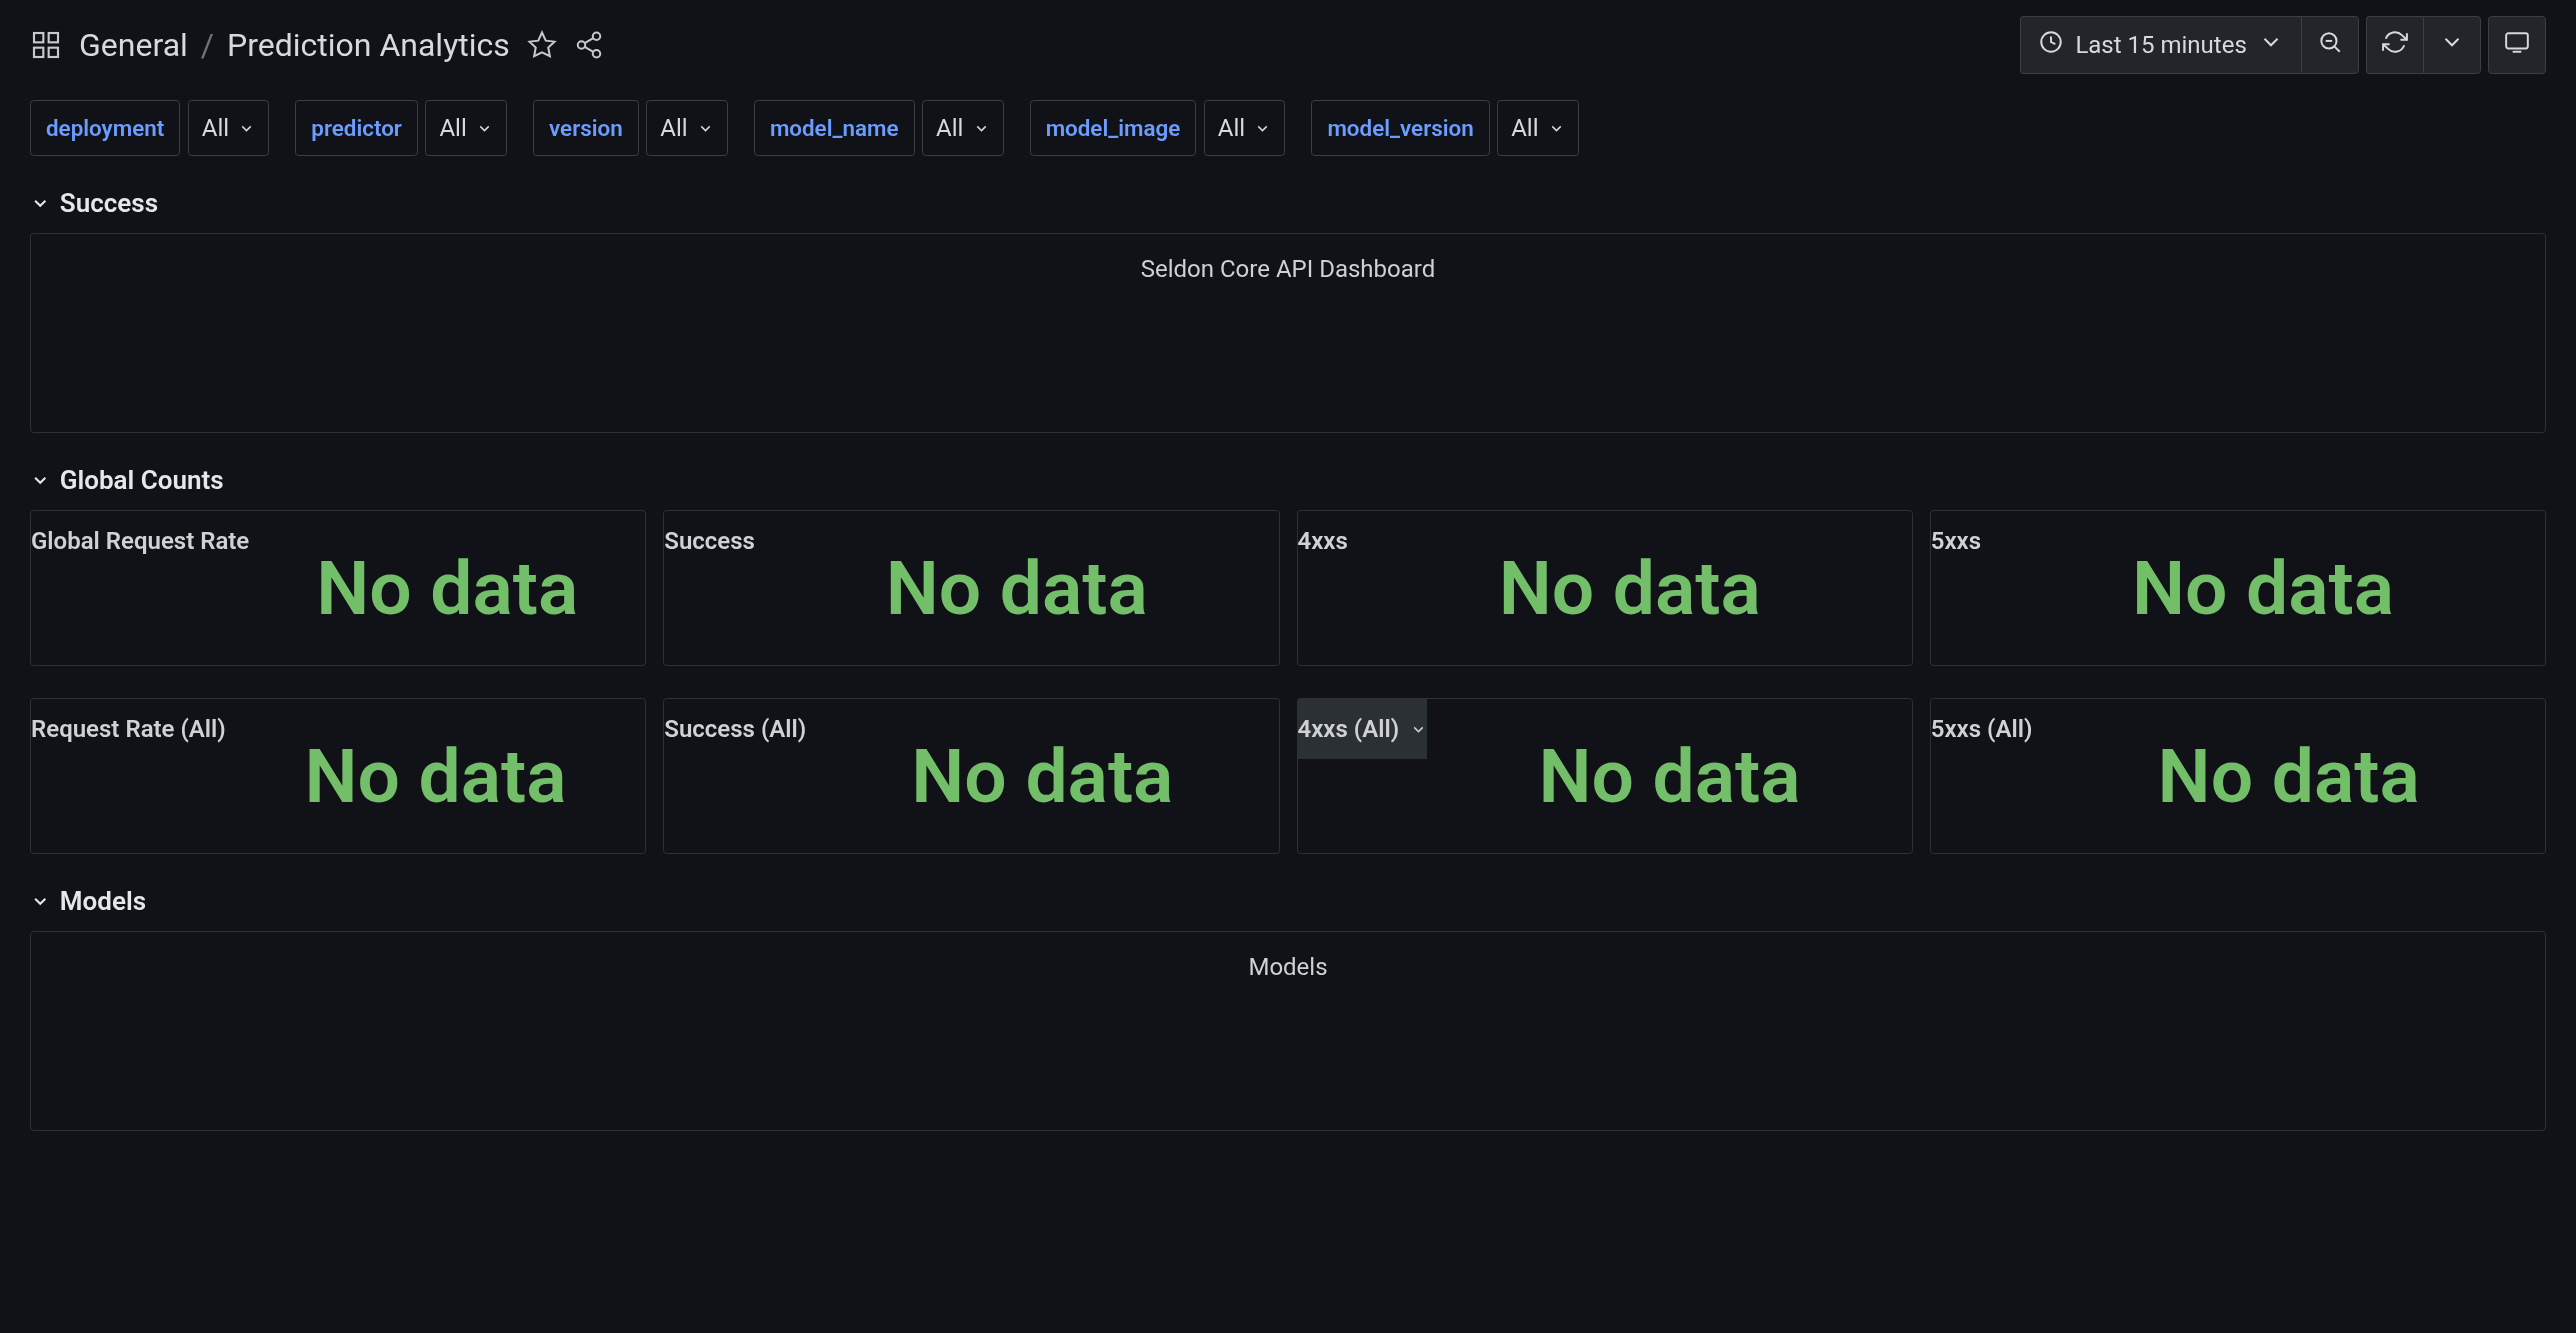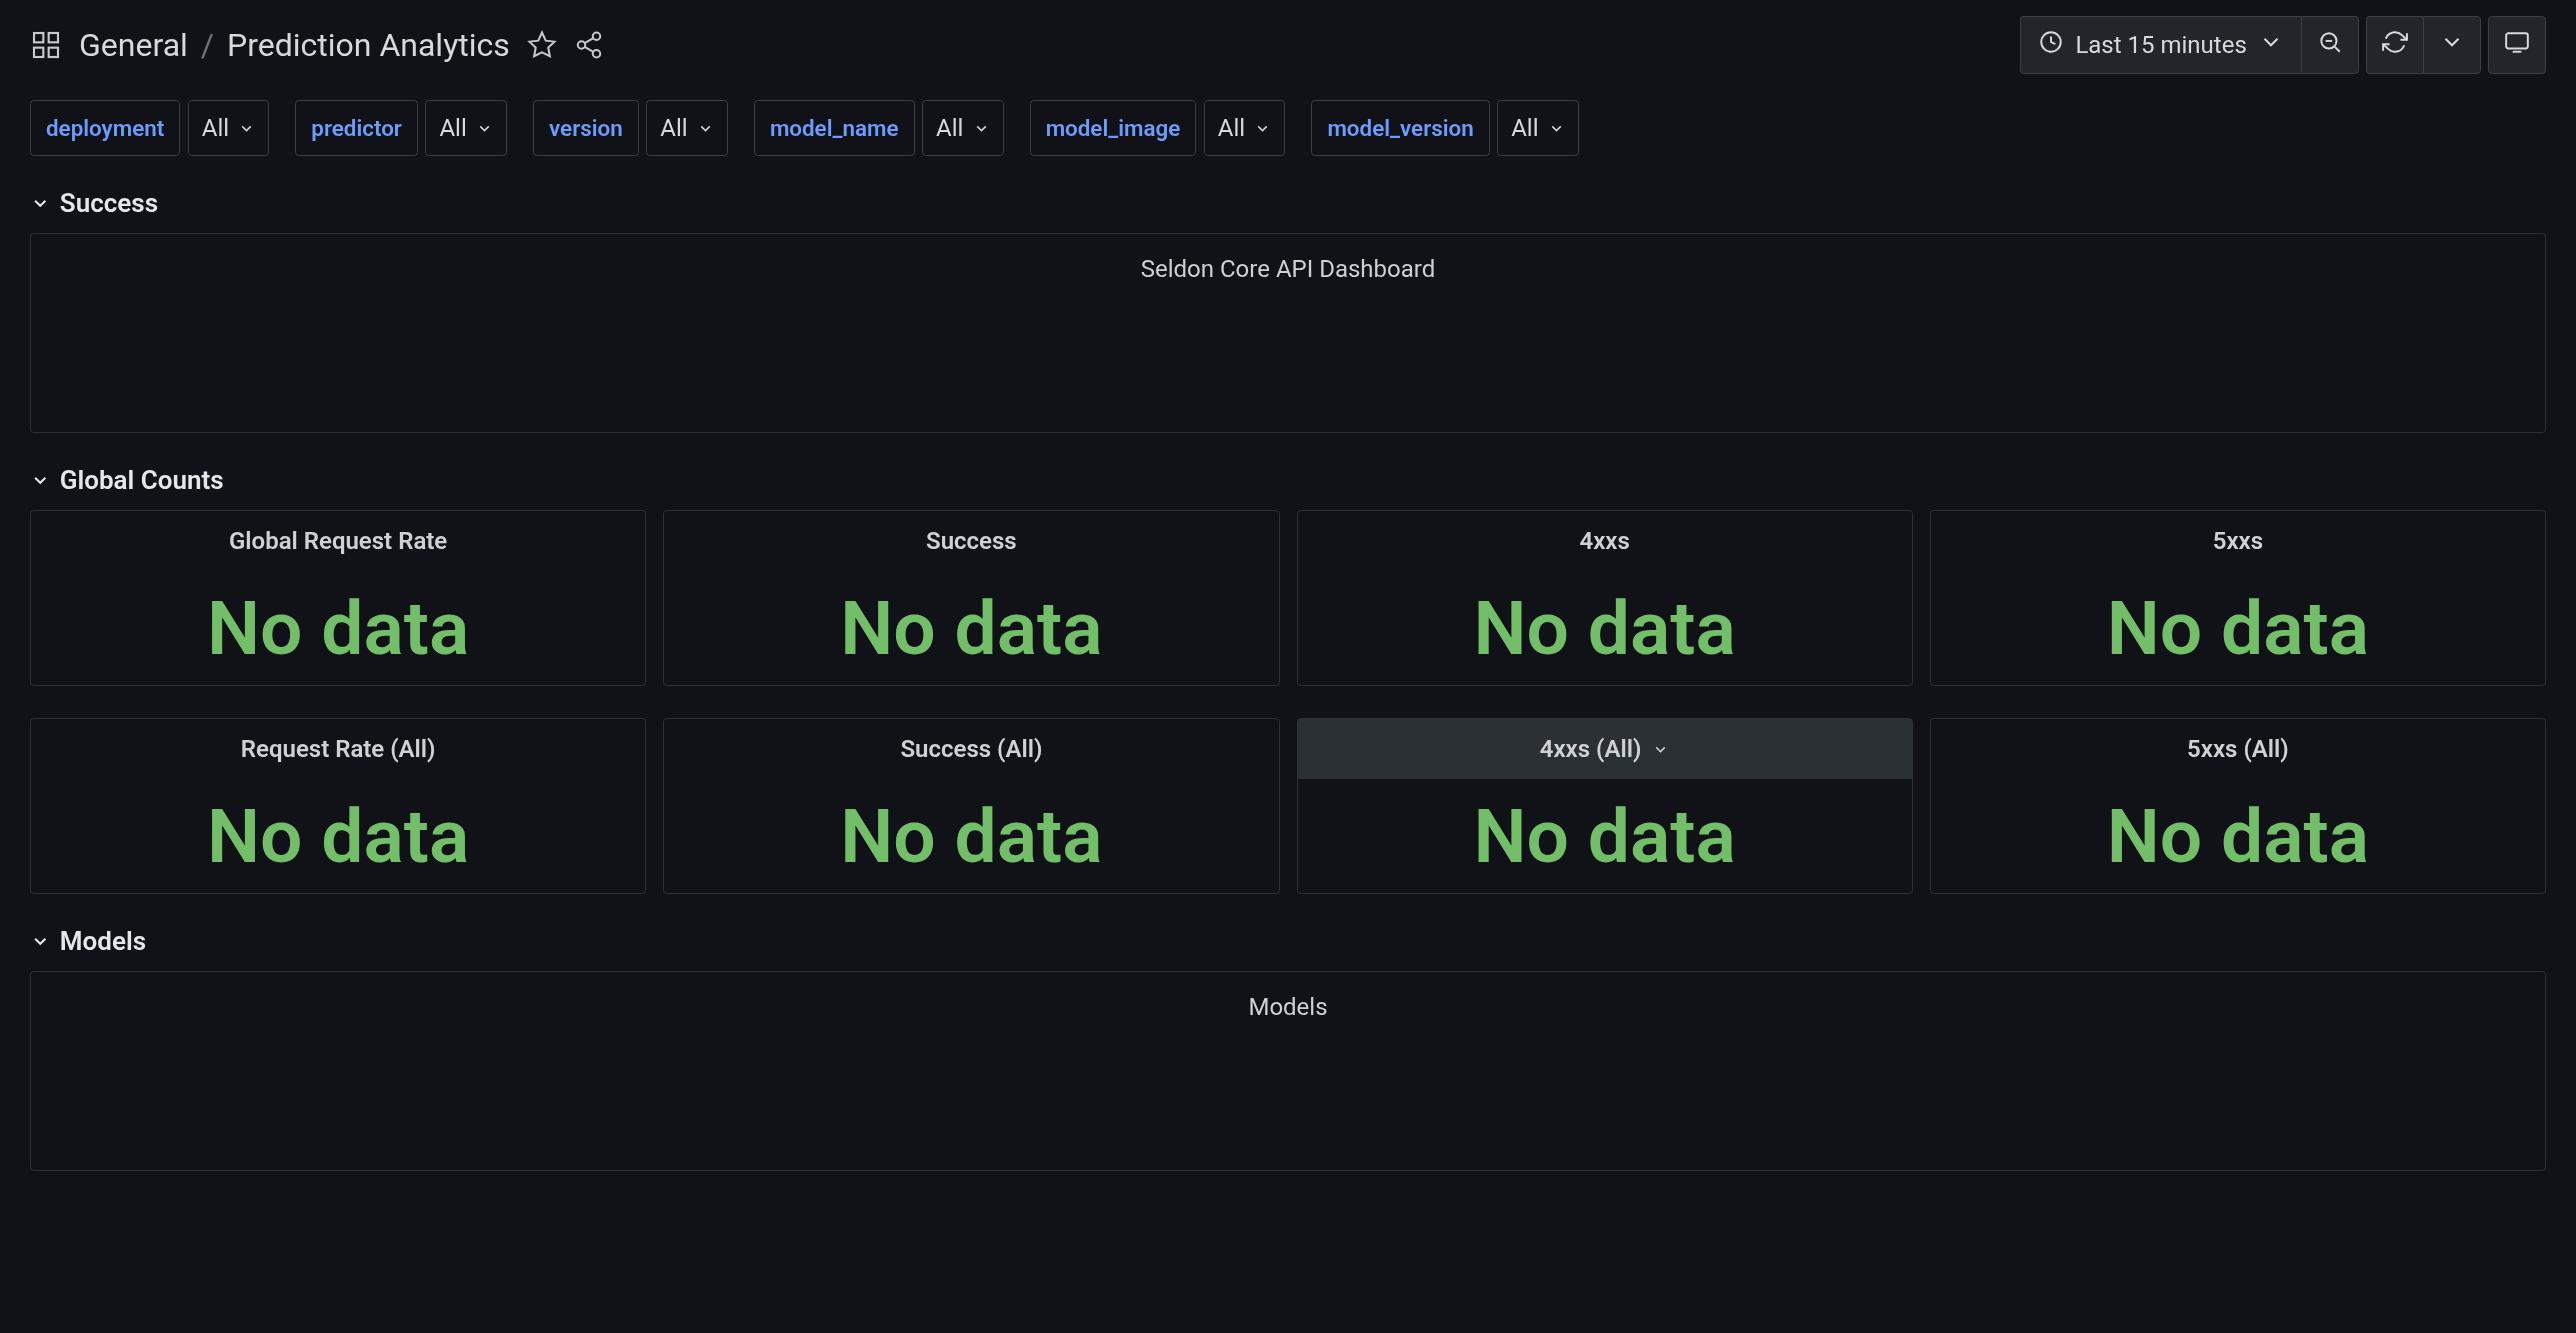--- a/index.html
+++ b/index.html
@@ -33,21 +33,21 @@
   .var-row { display: flex; align-items: center; gap: 26px; margin-bottom: 32px; flex-wrap: wrap; }
   .var-pair { display: flex; align-items: center; gap: 7.5px; }
   .var-label { background: transparent; border: 0.9px solid #3a3f46; border-radius: 3.7px; padding: 0 15px; height: 56px; display: inline-flex; align-items: center; color: #6b9dff; font-size: 22.4px; font-weight: 600; }
   .var-select { background: transparent; border: 0.9px solid #3a3f46; border-radius: 3.7px; padding: 0 13px; height: 56px; display: inline-flex; align-items: center; gap: 9.3px; color: #d8d9da; font-size: 24px; cursor: pointer; }
   .var-select svg { width: 17px; height: 17px; stroke: currentColor; fill: none; stroke-width: 2; }
   
   .row-header { display: flex; align-items: center; gap: 9.3px; font-size: 26px; font-weight: 600; color: #e6e7e8; margin: 7.5px 0 15px; cursor: pointer; }
   .row-header svg { width: 20.5px; height: 20.5px; stroke: currentColor; fill: none; stroke-width: 2.4; }
   .text-panel { border: 0.9px solid #2c3136; border-radius: 3.7px; height: 200px; display: flex; align-items: flex-start; justify-content: center; padding-top: 20.5px; color: #cfd0d1; font-size: 24px; margin-bottom: 32px; }
   .grid4 { display: grid; grid-template-columns: repeat(4, 1fr); gap: 17px; margin-bottom: 32px; }
-  .stat-panel { border: 0.9px solid #2c3136; border-radius: 3.7px; height: 176px; display: flex; flex-direction: column; }
+  .stat-panel { border: 0.9px solid #2c3136; border-radius: 3.7px; height: 156px; display: flex; flex-direction: row; }
   .stat-header { display: flex; align-items: center; justify-content: center; gap: 11.2px; height: 60px; font-size: 24px; color: #d0d1d2; font-weight: 600; }
   .stat-header.active { background: #2b3035; }
   .stat-header svg { width: 17px; height: 17px; stroke: currentColor; fill: none; stroke-width: 2; }
   .stat-body { flex: 1; display: flex; align-items: center; justify-content: center; font-size: 75px; font-weight: 600; color: #73bf69; }
 </style>
 </head>
 <body>
 
 <div class="page">
 

